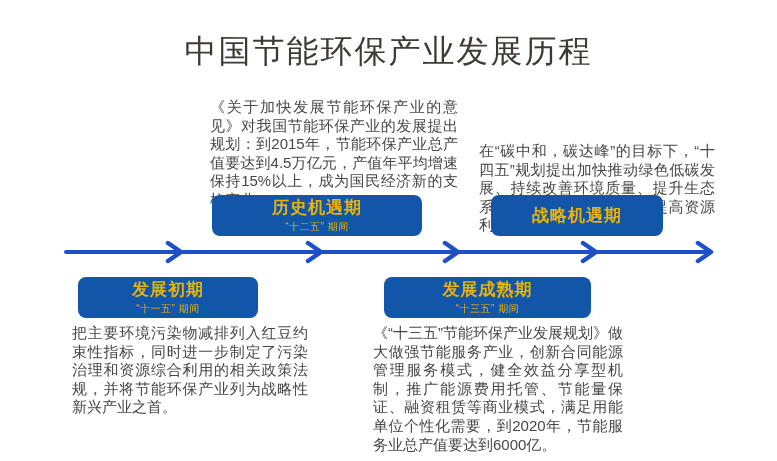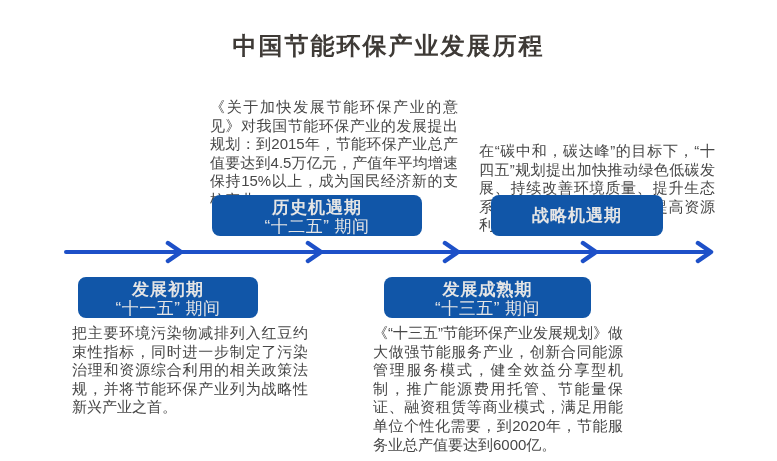--- a/index.html
+++ b/index.html
@@ -8,50 +8,50 @@
     width: 777px;
     height: 461px;
     background: #ffffff;
     overflow: hidden;
     font-family: "Liberation Sans", "DejaVu Sans", sans-serif;
   }
   .title {
     position: absolute;
     left: 0; right: 0; top: 30px;
     text-align: center;
-    font-size: 24px;
-    font-weight: bold;
+    font-size: 32px;
+    font-weight: normal;
     letter-spacing: 2px;
     color: var(--title-text, #3e3a36);
   }
   .para {
     position: absolute;
     font-size: 15px;
     line-height: 18.6px;
     color: var(--body-text, #474747);
     text-align: justify;
   }
   .para-top-left   { left: 210px; top: 98px;  width: 248px; }
   .para-top-right  { left: 479px; top: 98px;  width: 236px; margin-top: 44px; }
   .para-bottom-left   { left: 72px;  top: 324px; width: 236px; }
   .para-bottom-center { left: 333px; top: 324px; width: 250px; margin-left: 40px; }
   .stage-box {
     position: absolute;
     height: 41px;
     background: var(--box-blue, #1156a8);
     border-radius: 8px;
-    color: #e5e5e5;
+    color: #eab308;
     text-align: center;
     display: flex;
     flex-direction: column;
     justify-content: center;
     gap: 1px;
   }
   .stage-name   { font-size: 17px; font-weight: bold; line-height: 20px; letter-spacing: 1px; }
-  .stage-period { font-size: 17px; line-height: 15px; letter-spacing: 0.5px; }
+  .stage-period { font-size: 10px; line-height: 15px; letter-spacing: 0.5px; }
   .stage-12th { left: 212px; top: 195px; width: 210px; }
   .stage-14th { left: 491px; top: 195px; width: 172px; }
   .stage-11th { left: 78px;  top: 277px; width: 180px; }
   .stage-13th { left: 355px; top: 277px; width: 207px; margin-left: 29px; }
   .timeline-svg { position: absolute; left: 0; top: 236px; width: 777px; height: 32px; }
 </style>
 </head>
 <body style="--box-blue: #1156a8; --line-blue: #1d50c8; --title-text: #3e3a36; --body-text: #474747;">
 
 <div class="canvas">

